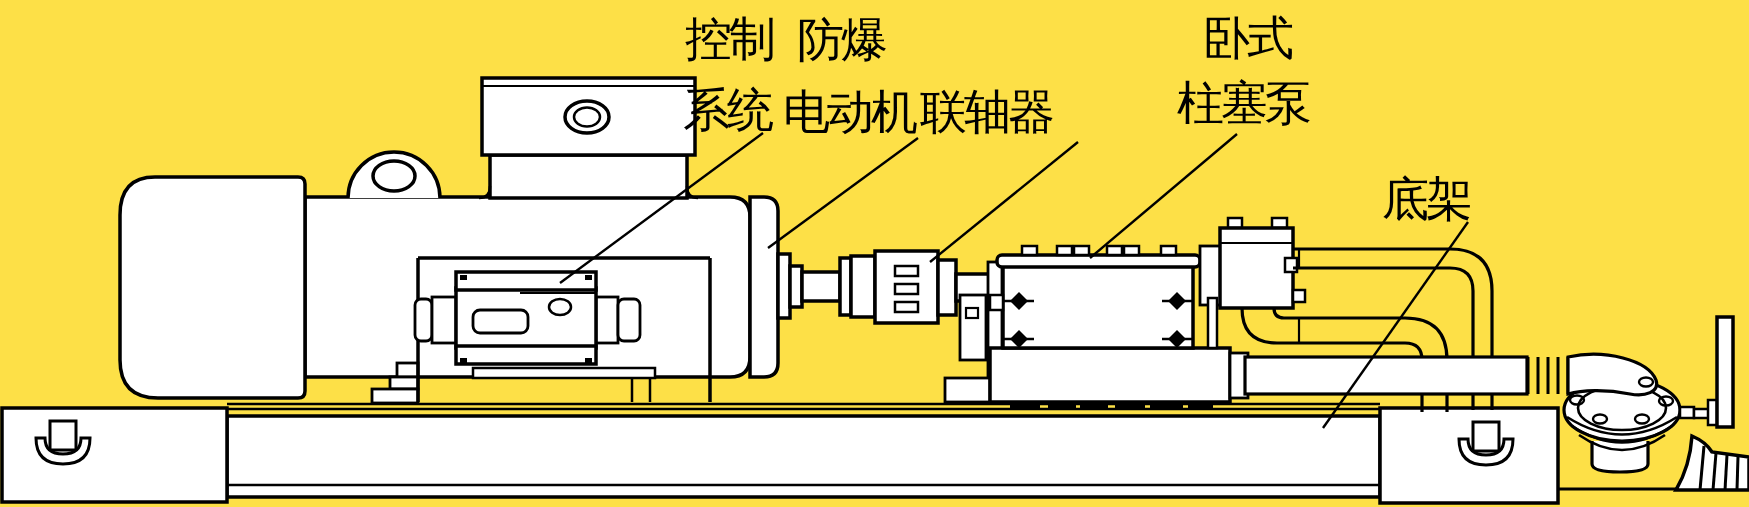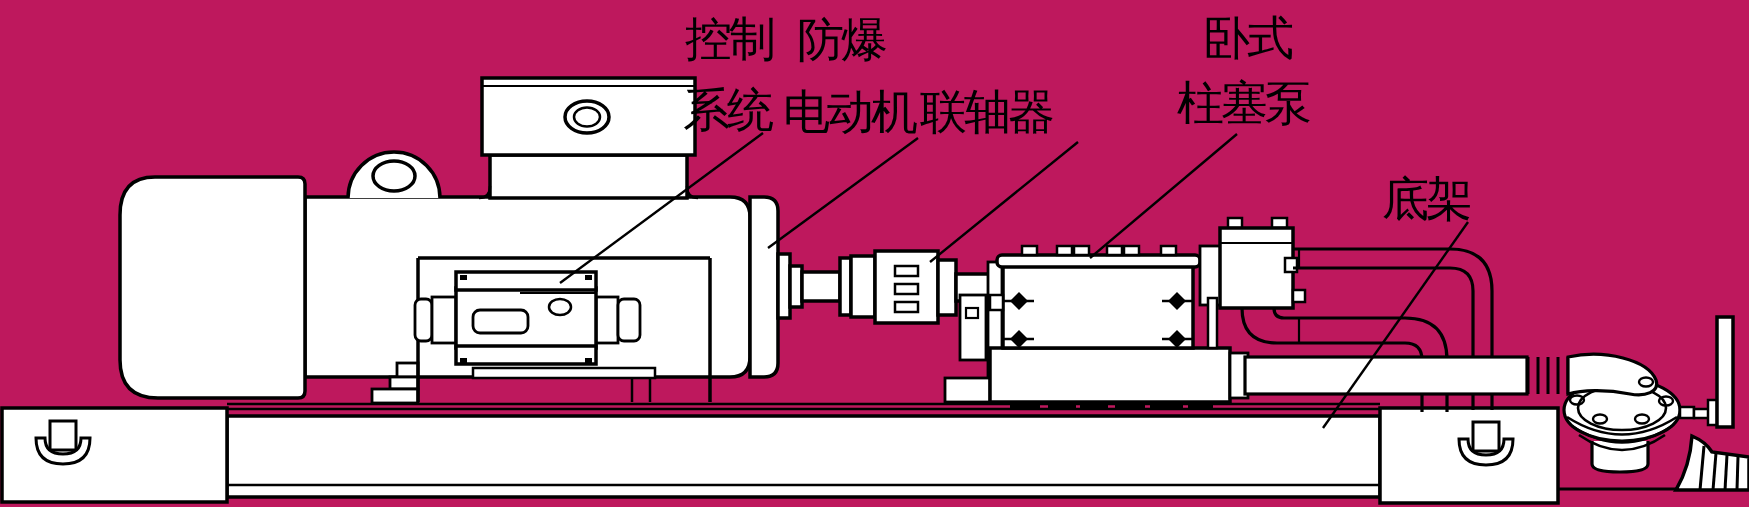--- a/index.html
+++ b/index.html
@@ -1,16 +1,16 @@
 <!DOCTYPE html>
 <html><head>
 <meta charset="utf-8">
 <style>
   html,body{margin:0;padding:0;background:#fff;}
-  .stage{position:relative;width:1749px;height:507px;background:#be185d;overflow:hidden;
+  .stage{position:relative;width:1749px;height:507px;background:#fde047;overflow:hidden;
          font-family:"Liberation Serif","DejaVu Serif",serif;}
   svg{position:absolute;left:0;top:0;}
   svg text{font-family:"Liberation Serif","DejaVu Serif",serif;fill:#000;}
   .lbl{font-size:47px;letter-spacing:-3px;}
 </style>
 </head>
 <body>
 
 <div class="stage">
 <svg width="1749" height="507" viewBox="0 0 1749 507" fill="none" stroke="#000" stroke-width="3.5" stroke-linejoin="miter" stroke-linecap="butt">

